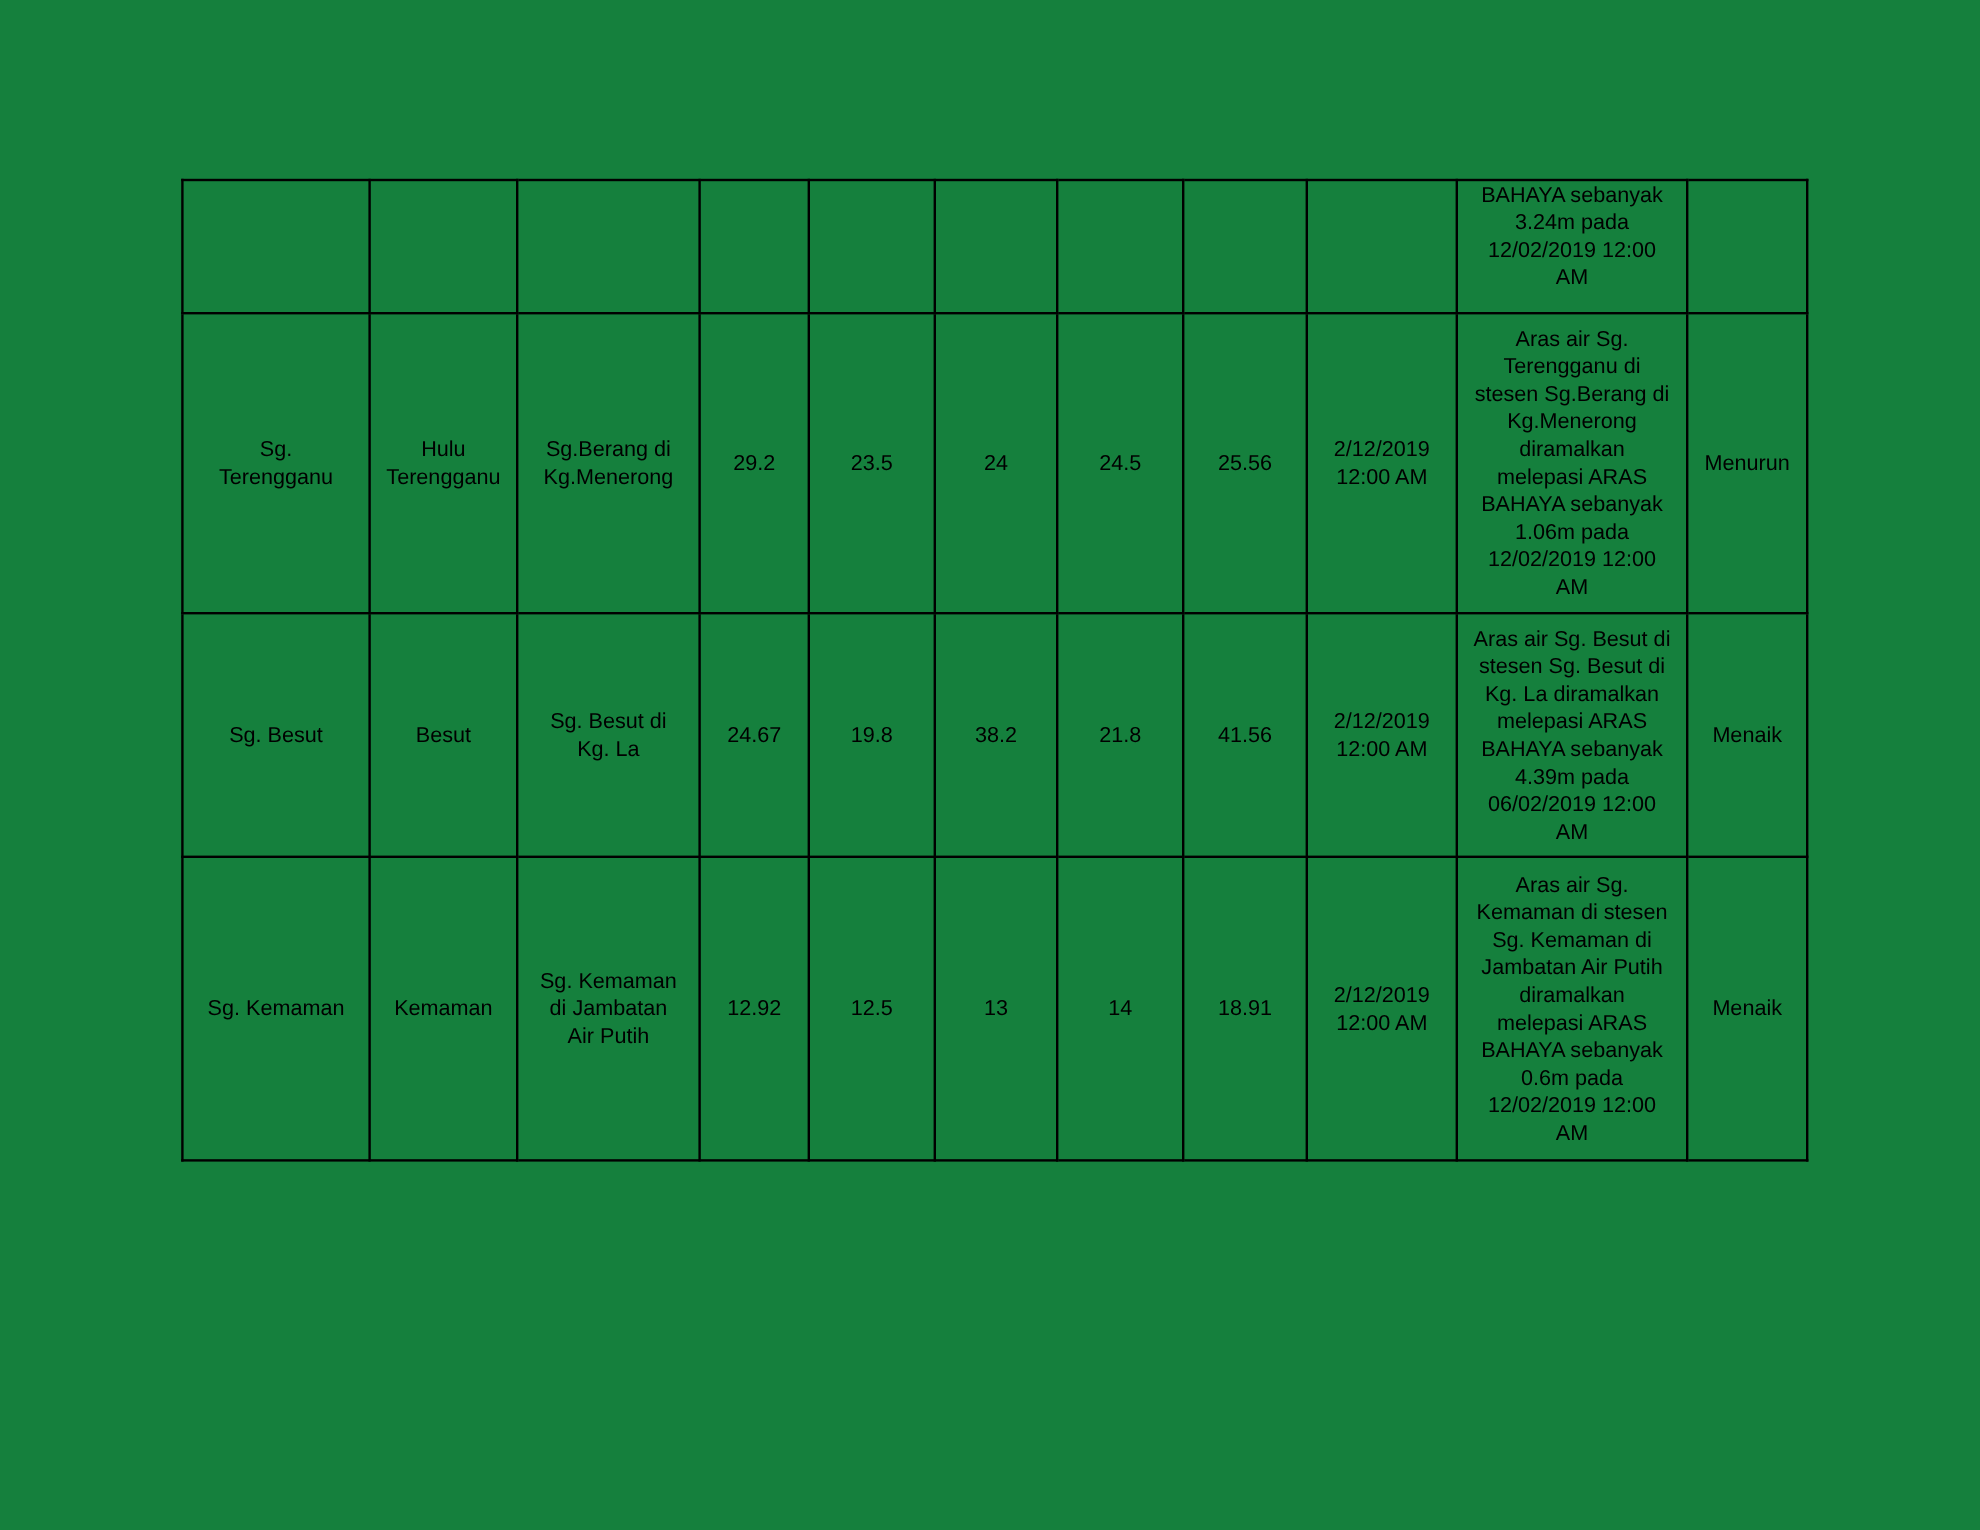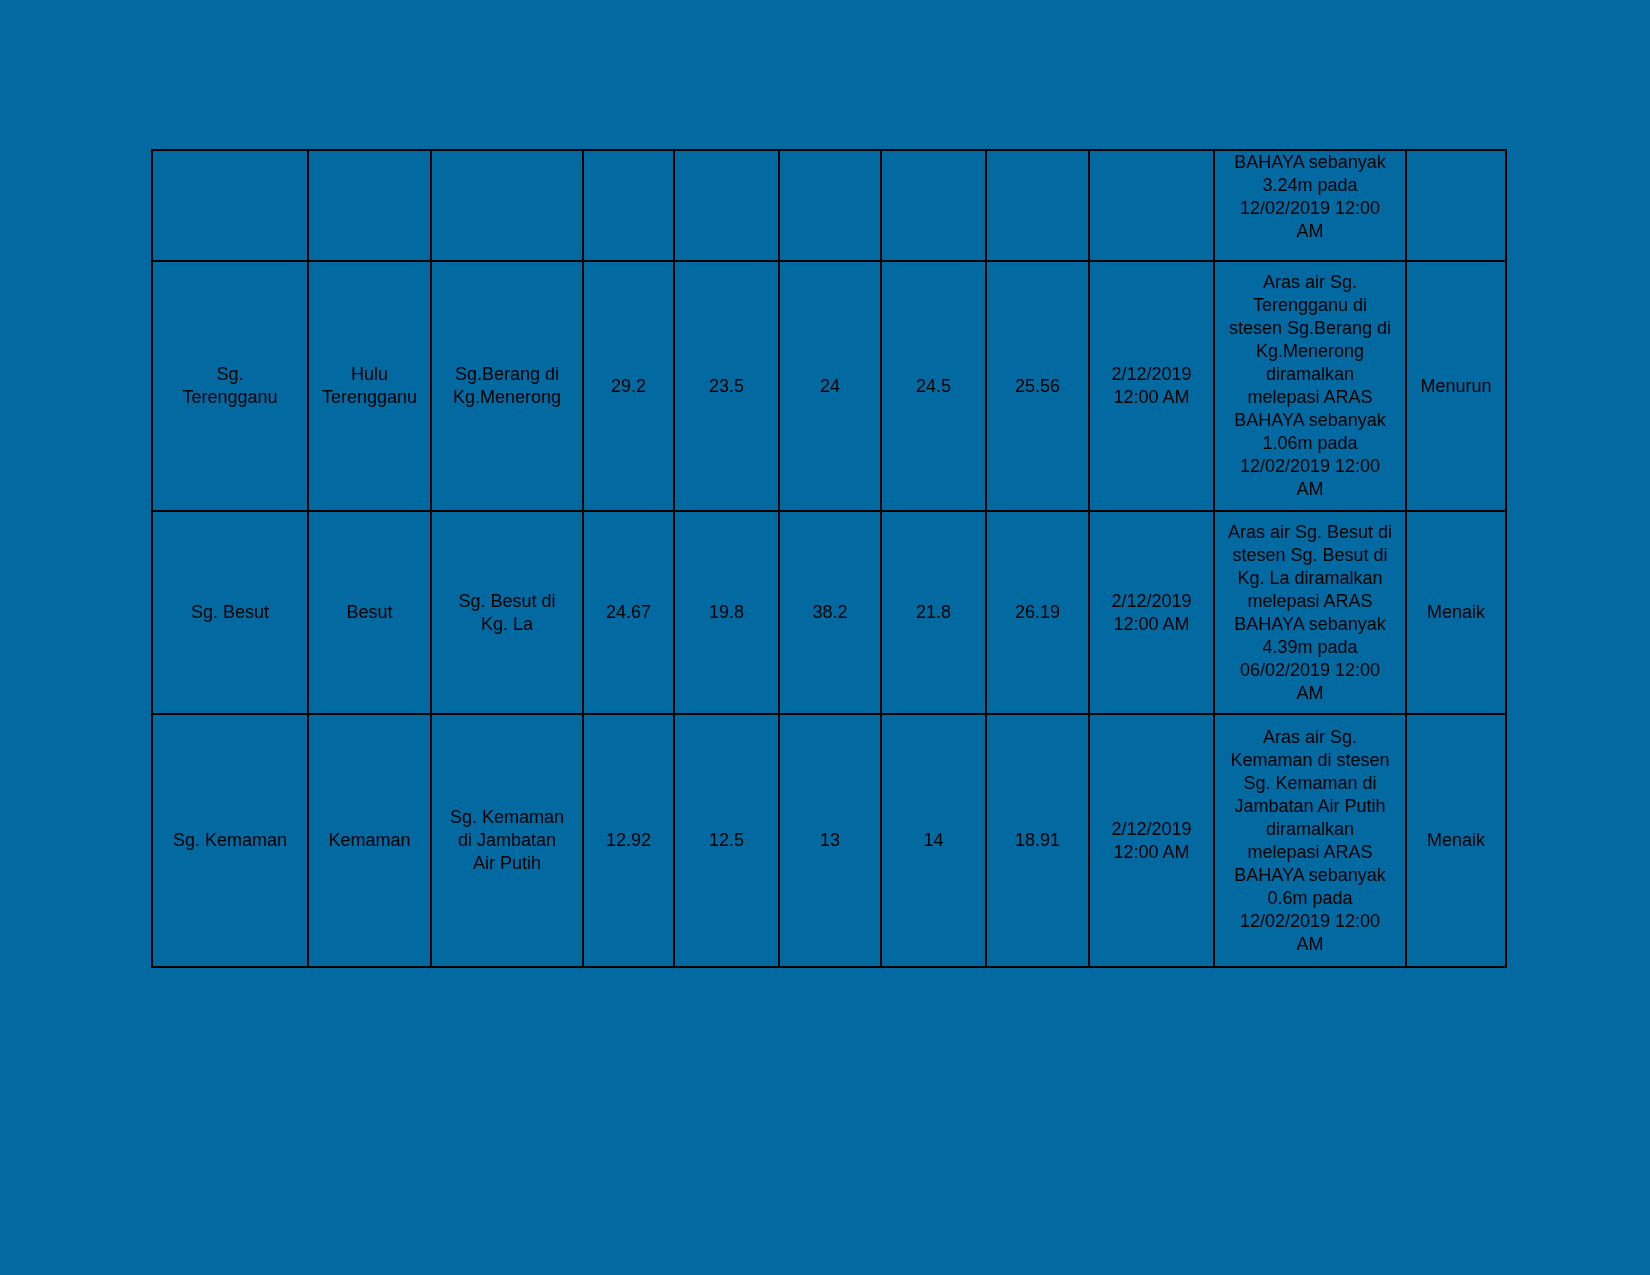--- a/index.html
+++ b/index.html
@@ -4,21 +4,21 @@
 <style>
   html, body {
     margin: 0;
     padding: 0;
     background: #ffffff;
   }
   .page {
     position: relative;
     width: 1650px;
     height: 1275px;
-    background: #0369a1;
+    background: #15803d;
     overflow: hidden;
     font-family: "Liberation Sans", sans-serif;
   }
   table.water-table {
     position: absolute;
     left: 151px;
     top: 149px;
     border-collapse: collapse;
     table-layout: fixed;
   }
@@ -102,21 +102,21 @@
         </tr>
         <tr style="height: 203px;">
           <td>Sg. Besut</td>
           <td>Besut</td>
           <td>Sg. Besut di
 Kg. La</td>
           <td>24.67</td>
           <td>19.8</td>
           <td>38.2</td>
           <td>21.8</td>
-          <td>26.19</td>
+          <td>41.56</td>
           <td>2/12/2019
 12:00 AM</td>
           <td>Aras air Sg. Besut di
 stesen Sg. Besut di
 Kg. La diramalkan
 melepasi ARAS
 BAHAYA sebanyak
 4.39m pada
 06/02/2019 12:00
 AM</td>

